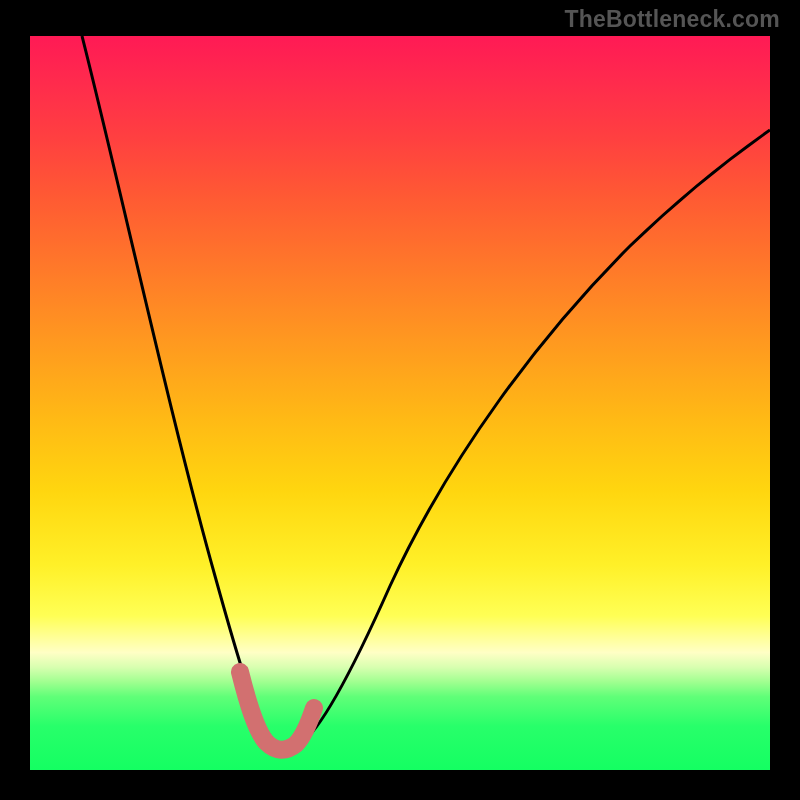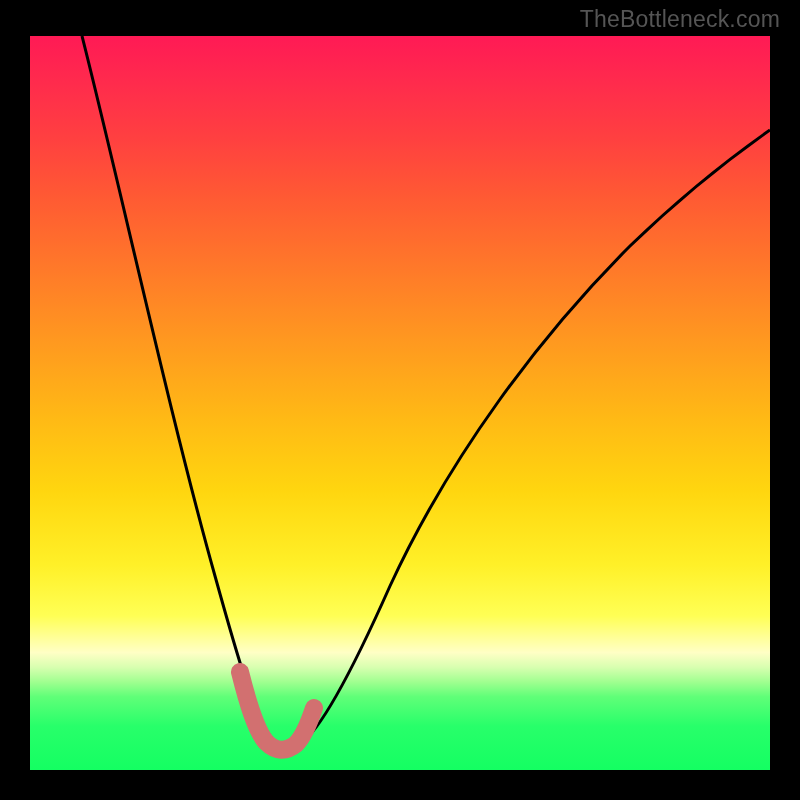--- a/index.html
+++ b/index.html
@@ -37,21 +37,21 @@
       #14ff62 100%
     );
   }
   .watermark {
     position: absolute;
     top: 6px;
     right: 20px;
     color: #555;
     font-size: 23px;
     letter-spacing: 0.2px;
-    font-weight: 400;
+    font-weight: 700;
   }
   svg.curves {
     position: absolute;
     left: 0;
     top: 0;
     width: 740px;
     height: 734px;
   }
   .black-line {
     fill: none;

